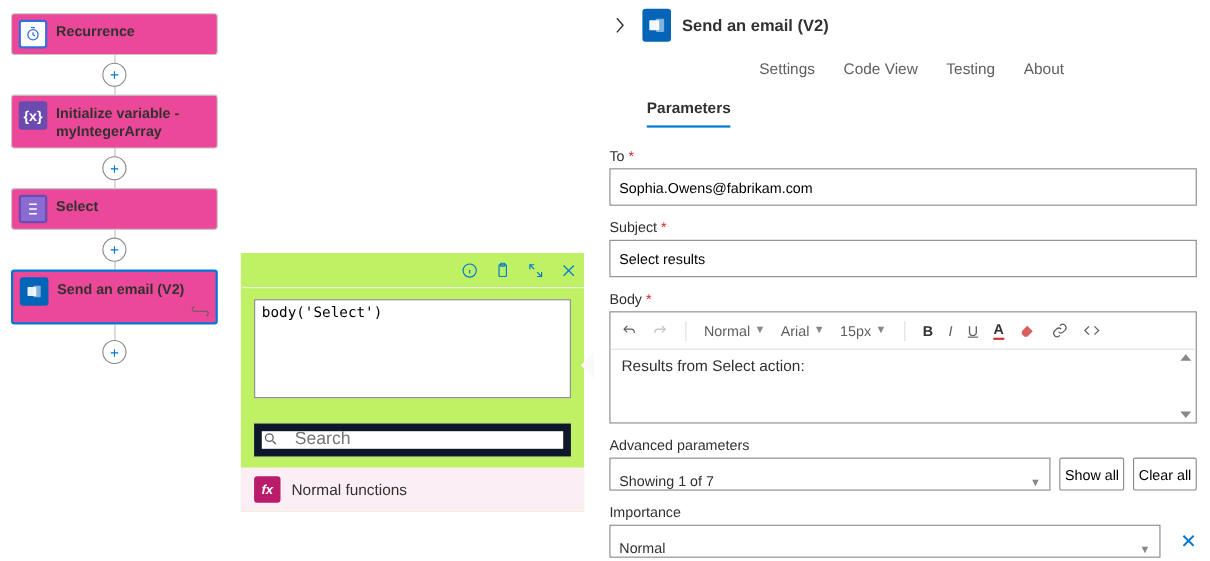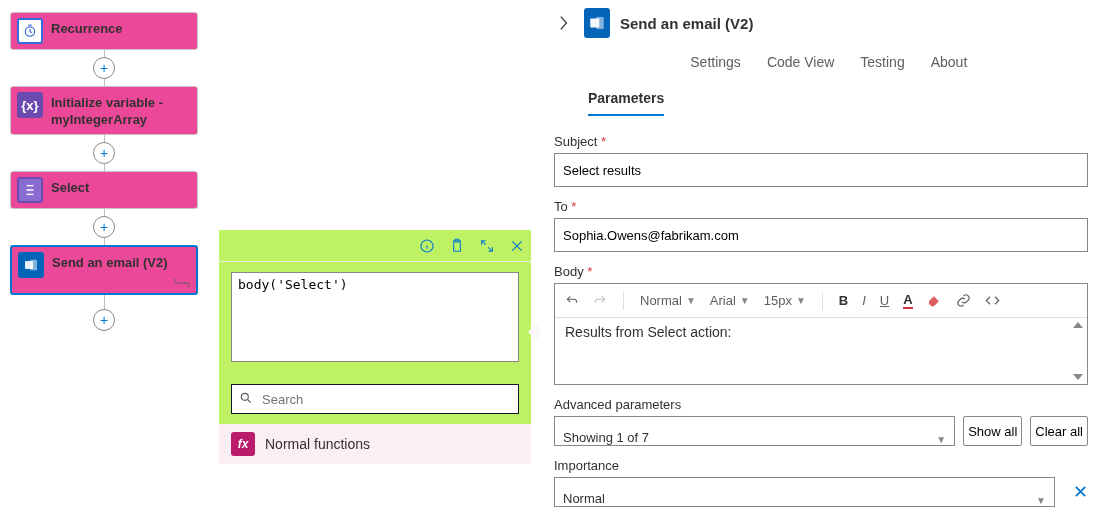--- a/index.html
+++ b/index.html
@@ -25,21 +25,21 @@
 
   
   .popup { position:absolute; left:219px; top:230px; width:312px; background:#bef264; }
   .popup-toolbar { height:32px; display:flex; justify-content:flex-end; align-items:center; gap:14px; padding-right:6px; border-bottom:1px solid #edebe9; }
   .popup-toolbar svg { width:16px; height:16px; color:#0078d4; }
   .popup textarea { width:288px; height:90px; margin:10px 12px 8px 12px; border:1px solid #8a8886; resize:none; font-family:Consolas,monospace; font-size:13px; padding:4px 6px; }
   .popup-tabs { display:flex; gap:22px; padding:0 12px; font-size:14px; }
   .popup-tabs div { padding:6px 0 8px; color:#605e5c; }
   .popup-tabs div.active { color:#323130; font-weight:600; border-bottom:2px solid #0078d4; }
   .search { margin:10px 12px; position:relative; }
-  .search input { width:100%; height:30px; border:1px solid #0f172a; padding:0 8px 0 30px; font-size:13px; }
+  .search input { width:100%; height:30px; border:7px solid #0f172a; padding:0 8px 0 30px; font-size:16px; }
   .search svg { position:absolute; left:8px; top:7px; width:14px; height:14px; color:#605e5c; }
   .fn-row { display:flex; align-items:center; gap:10px; padding:8px 12px; background:#fbeef4; font-size:14px; }
   .fx-badge { width:24px; height:24px; background:#ba1b6a; color:#fff; border-radius:3px; display:flex; align-items:center; justify-content:center; font-style:italic; font-size:12px; font-weight:600; }
 
   .popup-pointer { position:absolute; left:528px; top:320px; width:0; height:0; border-top:12px solid transparent; border-bottom:12px solid transparent; border-right:12px solid #faf9f8; }
 
   
   .panel { position:absolute; left:540px; top:0; right:0; bottom:0; background:#fff; padding:8px 8px 0 14px; }
   .panel-header { display:flex; align-items:center; gap:10px; }
   .chevron-back { width:20px; height:20px; display:flex; align-items:center; justify-content:center; color:#323130; }
@@ -198,27 +198,27 @@
 
   <div class="panel-tabs">
     <div class="active">Parameters</div>
     <div>Settings</div>
     <div>Code View</div>
     <div>Testing</div>
     <div>About</div>
   </div>
 
   <div class="field">
+    <div class="field-label"><span>To</span> <span class="req">*</span></div>
+    <input class="text" type="text" value="Sophia.Owens@fabrikam.com" style="">
+  </div>
+
+  <div class="field">
     <div class="field-label"><span>Subject</span> <span class="req">*</span></div>
     <input class="text" type="text" value="Select results" style="">
-  </div>
-
-  <div class="field">
-    <div class="field-label"><span>To</span> <span class="req">*</span></div>
-    <input class="text" type="text" value="Sophia.Owens@fabrikam.com" style="">
   </div>
 
   <div class="field">
     <div class="field-label"><span>Body</span> <span class="req">*</span></div>
     <div class="editor-frame">
       <div class="editor-toolbar">
         <span class="tb-btn">
             <svg width="14" height="14" viewBox="0 0 24 24" fill="none" stroke="#605e5c" stroke-width="1.8">
               <path d="M9 14l-5-5 5-5"></path>
               <path d="M4 9h11a5 5 0 015 5v1"></path>

